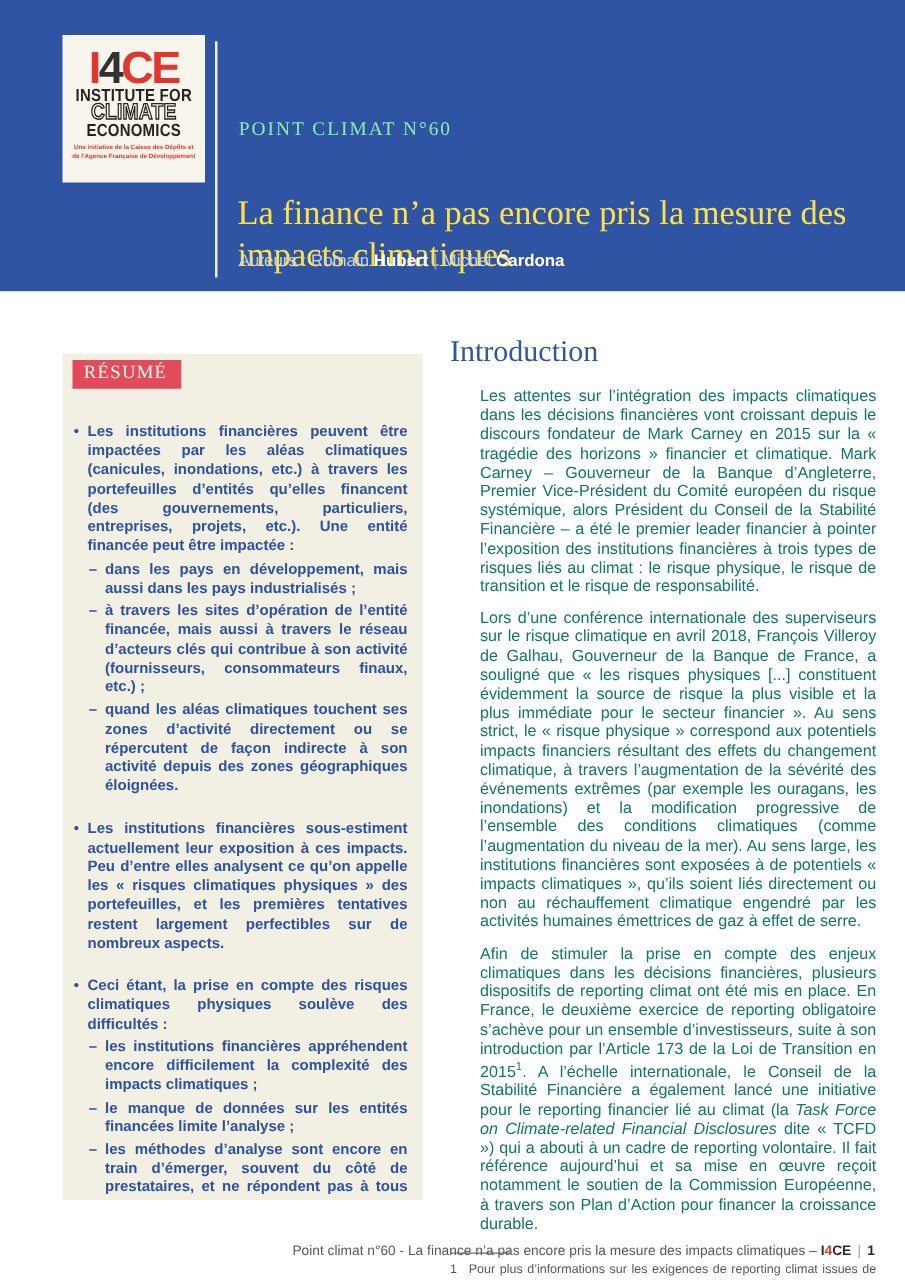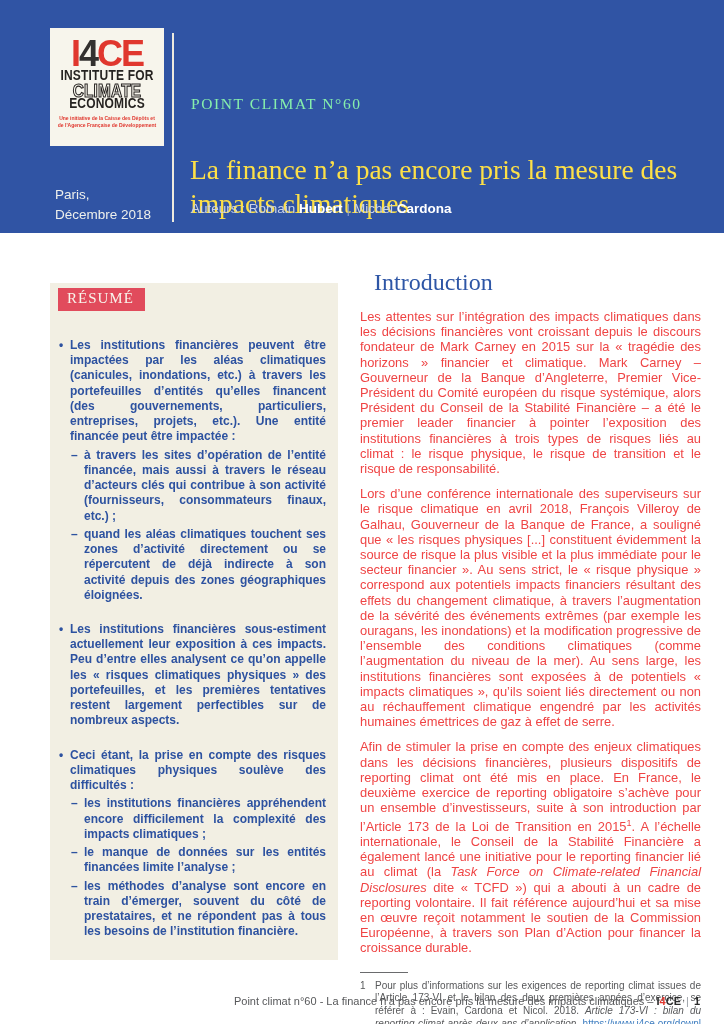--- a/index.html
+++ b/index.html
@@ -48,23 +48,23 @@
   .resume-list { color:#2d52a0; font-weight:bold; font-size:12px; line-height:1.27; text-align:justify; }
   .ri { position:relative; }
   .ri-bullet { padding-left:12px; margin-top:19px; }
   .ri-bullet::before { content:"\2022"; position:absolute; left:1px; }
   .ri-dash { padding-left:26px; margin-top:3px; }
   .ri-dash::before { content:"\2013"; position:absolute; left:13px; }
   
   .main-col { position:absolute; left:360px; top:269px; width:341px; }
   .intro-heading {
     font-family:"Liberation Serif", serif; font-weight:normal;
-    color:#2e56a6; font-size:24px; margin-bottom:13px;margin-left:14px;
+    color:#2e56a6; font-size:24px; margin-bottom:13px;
   }
-  .intro-body p { color:#ef4444; font-size:12.9px; line-height:15.2px; text-align:justify; margin-bottom:10px; }
+  .intro-body p { color:#0f766e; font-size:12.9px; line-height:15.2px; text-align:justify; margin-bottom:10px;margin-left:24px; }
   .intro-body .it { font-style:italic; }
   .intro-body sup { font-size:9px; }
   .footnote { margin-top:16px; }
   .fn-rule { width:48px; height:1px; background:#6a6b6d; margin-bottom:7px; }
   .fn-body { display:flex; color:#57585a; font-size:10px; line-height:12.7px; text-align:justify; }
   .fn-num { width:15px; flex:none; }
   .fn-text { flex:1; }
   .fn-text .it { font-style:italic; }
   .fn-text .fn-link { color:#3f7ec0; word-break:break-all; text-decoration:none; }
   
@@ -87,40 +87,37 @@
       <div class="logo-brand"><span class="red">I</span><span class="dark">4</span><span class="red">CE</span></div>
       <div class="logo-sub">INSTITUTE FOR</div>
       <div class="logo-sub outline">CLIMATE</div>
       <div class="logo-sub">ECONOMICS</div>
       <div class="logo-tagline">
         <div>Une initiative de la Caisse des Dépôts et</div>
         <div>de l'Agence Française de Développement</div>
       </div>
     </div>
 
-    <div class="header-place">
-      <div>Paris,</div>
-      <div>Décembre 2018</div>
-    </div>
 
     <div class="header-sep"></div>
 
     <div class="kicker">POINT CLIMAT N°60</div>
 
     <h1 class="doc-title">La finance n’a pas encore pris la mesure des impacts climatiques</h1>
 
     <div class="authors"><span>Auteurs : </span><span>Romain </span><b>Hubert</b><span class="sep">|</span><span>Michel </span><b>Cardona</b></div>
   </div>
 
   <aside class="resume-box">
     <div class="resume-label">RÉSUMÉ</div>
     <div class="resume-list" id="resume-list">
         <div class="ri ri-bullet">Les institutions financières peuvent être impactées par les aléas climatiques (canicules, inondations, etc.) à travers les portefeuilles d’entités qu’elles financent (des gouvernements, particuliers, entreprises, projets, etc.). Une entité financée peut être impactée :</div>
+        <div class="ri ri-dash">dans les pays en développement, mais aussi dans les pays industrialisés ;</div>
         <div class="ri ri-dash">à travers les sites d’opération de l’entité financée, mais aussi à travers le réseau d’acteurs clés qui contribue à son activité (fournisseurs, consommateurs finaux, etc.) ;</div>
-        <div class="ri ri-dash">quand les aléas climatiques touchent ses zones d’activité directement ou se répercutent de déjà indirecte à son activité depuis des zones géographiques éloignées.</div>
+        <div class="ri ri-dash">quand les aléas climatiques touchent ses zones d’activité directement ou se répercutent de façon indirecte à son activité depuis des zones géographiques éloignées.</div>
         <div class="ri ri-bullet">Les institutions financières sous-estiment actuellement leur exposition à ces impacts. Peu d’entre elles analysent ce qu’on appelle les « risques climatiques physiques » des portefeuilles, et les premières tentatives restent largement perfectibles sur de nombreux aspects.</div>
         <div class="ri ri-bullet">Ceci étant, la prise en compte des risques climatiques physiques soulève des difficultés :</div>
         <div class="ri ri-dash">les institutions financières appréhendent encore difficilement la complexité des impacts climatiques ;</div>
         <div class="ri ri-dash">le manque de données sur les entités financées limite l’analyse ;</div>
         <div class="ri ri-dash">les méthodes d’analyse sont encore en train d’émerger, souvent du côté de prestataires, et ne répondent pas à tous les besoins de l’institution financière.</div>
       </div>
   </aside>
 
   <main class="main-col">
     <h2 class="intro-heading">Introduction</h2>

